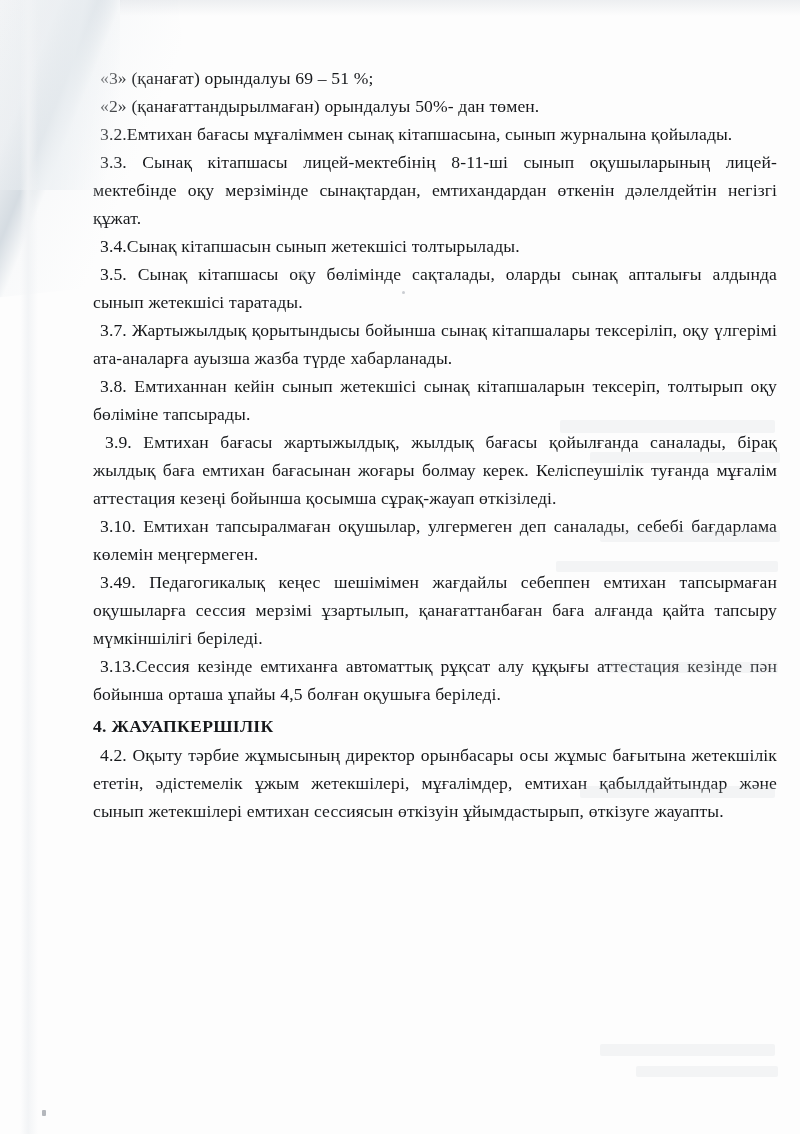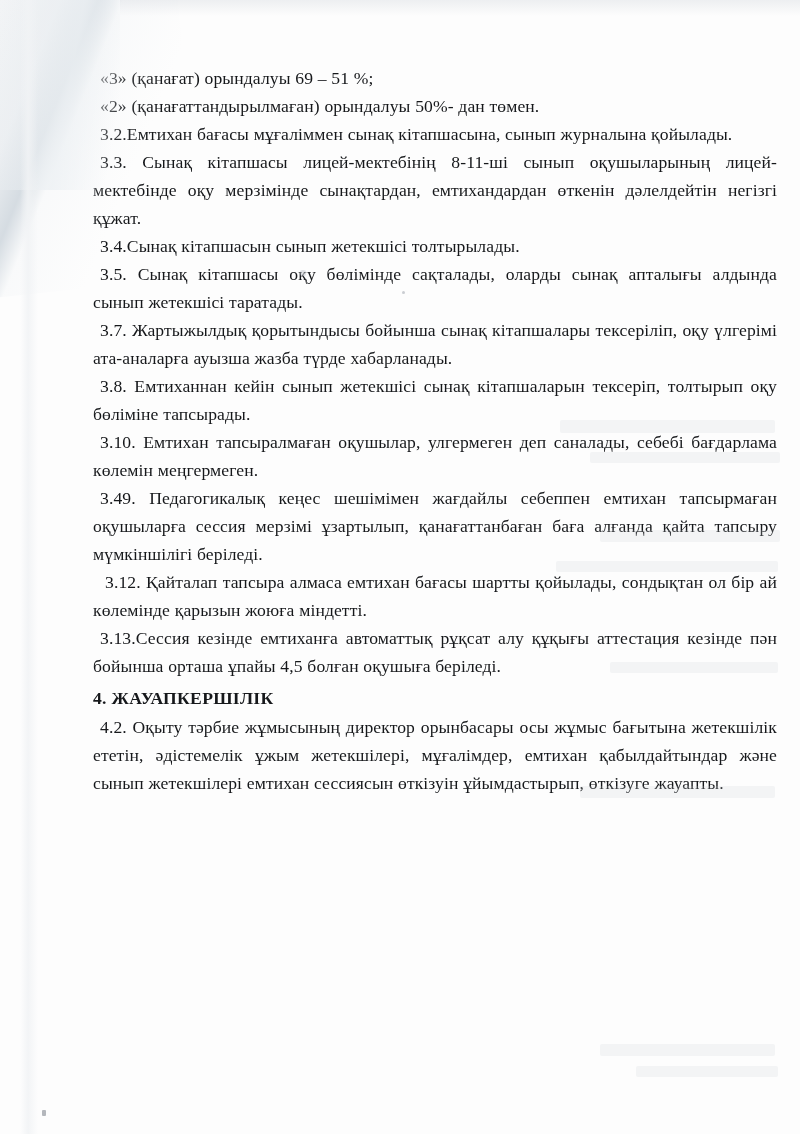--- a/index.html
+++ b/index.html
@@ -182,26 +182,26 @@
 
     <p class="para nojust indent">3.4.Сынақ кітапшасын сынып жетекшісі толтырылады.</p>
 
     <p class="para indent">3.5. Сынақ кітапшасы оқу бөлімінде сақталады, оларды сынақ апталығы алдында сынып жетекшісі таратады.</p>
 
 
     <p class="para indent">3.7. Жартыжылдық қорытындысы бойынша  сынақ кітапшалары тексеріліп, оқу үлгерімі ата-аналарға ауызша жазба түрде хабарланады.</p>
 
     <p class="para indent">3.8. Емтиханнан кейін сынып жетекшісі сынақ кітапшаларын тексеріп, толтырып оқу бөліміне тапсырады.</p>
 
+    <p class="para indent-lg">3.9. Емтихан бағасы жартыжылдық, жылдық бағасы қойылғанда саналады, бірақ жылдық баға емтихан бағасынан жоғары болмау керек. Келіспеушілік туғанда мұғалім аттестация кезеңі бойынша қосымша сұрақ-жауап өткізіледі.</p>
 
     <p class="para indent">3.10. Емтихан тапсыралмаған оқушылар, улгермеген деп саналады, себебі бағдарлама көлемін меңгермеген.</p>
 
     <p class="para indent">3.49. Педагогикалық кеңес шешімімен жағдайлы себеппен емтихан тапсырмаған оқушыларға сессия мерзімі ұзартылып, қанағаттанбаған баға алғанда қайта тапсыру мүмкіншілігі беріледі.</p>
 
-    <p class="para indent-lg">3.12. Қайталап тапсыра алмаса емтихан бағасы шартты қойылады, сондықтан ол бір ай көлемінде қарызын жоюға міндетті.</p>
 
     <p class="para indent">3.13.Сессия кезінде емтиханға  автоматтық рұқсат алу құқығы аттестация кезінде пән бойынша орташа ұпайы 4,5 болған оқушыға беріледі.</p>
 
 
     <h2 class="section-heading">4. ЖАУАПКЕРШІЛІК</h2>
 
 
     <p class="para indent">4.2. Оқыту тәрбие жұмысының директор орынбасары осы жұмыс бағытына жетекшілік ететін, әдістемелік ұжым жетекшілері, мұғалімдер, емтихан қабылдайтындар және сынып жетекшілері емтихан сессиясын өткізуін ұйымдастырып, өткізуге жауапты.</p>
 
   </div>

